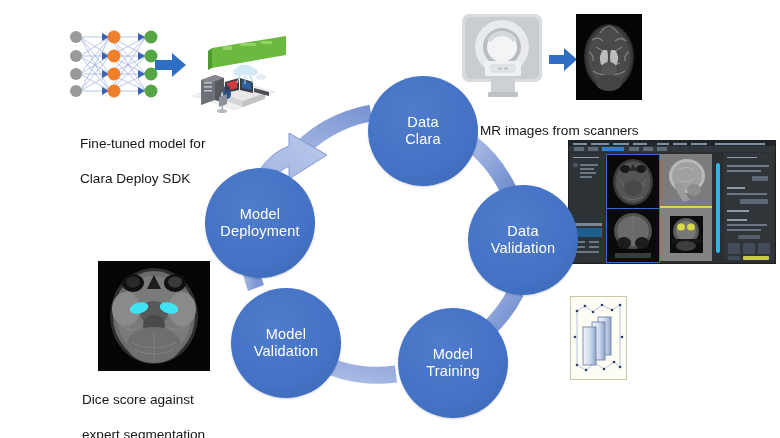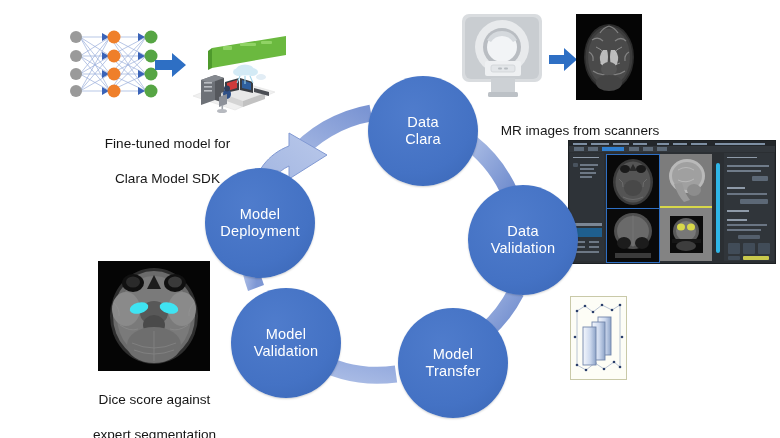--- a/index.html
+++ b/index.html
@@ -25,21 +25,21 @@
     line-height:1.18;
     letter-spacing:.2px;
     box-shadow:0 1px 2px rgba(0,0,0,.18);
     z-index:6;
   }
   .cyc-node .lbl{display:block;padding:0 6px;}
 
   
   .caption{
     position:absolute;
-    text-align:center;
+    text-align:left;
     color:#161616;
     font-size:13.6px;
     line-height:1.28;
     white-space:pre-line;
     z-index:4;
   }
 
   
   .nn{position:absolute;z-index:5;}
 
@@ -140,21 +140,21 @@
   <div class="cyc-node" style="left:468px;top:185px;width:110px;height:110px;background:radial-gradient(circle at 40% 33%,#4f7ccc 0%,#4472c4 62%,#3a66b4 100%);">
     <span class="lbl">
       <span>Data</span><br>
       <span>Validation</span>
     </span>
   </div>
 
   <div class="cyc-node" style="left:398px;top:308px;width:110px;height:110px;background:radial-gradient(circle at 40% 33%,#4f7ccc 0%,#4472c4 62%,#3a66b4 100%);">
     <span class="lbl">
       <span>Model</span><br>
-      <span>Transfer</span>
+      <span>Training</span>
     </span>
   </div>
 
   <div class="cyc-node" style="left:231px;top:288px;width:110px;height:110px;background:radial-gradient(circle at 40% 33%,#4f7ccc 0%,#4472c4 62%,#3a66b4 100%);">
     <span class="lbl">
       <span>Model</span><br>
       <span>Validation</span>
     </span>
   </div>
 
@@ -287,21 +287,21 @@
         <path d="M57 46 L54 53"></path>
           <path d="M62 46 L62 54"></path>
           <path d="M67 46 L70 53"></path>
       </g>
       <ellipse cx="78" cy="47" rx="5" ry="3" fill="#e2edf5"></ellipse>
     </svg>
   </div>
 
   <div class="caption" style="left:80px;top:118px;width:175px;">
     <span>Fine-tuned model for</span><br>
-    <span>Clara Model SDK</span>
+    <span>Clara Deploy SDK</span>
   </div>
 
   <div class="abs" style="left:458px;top:12px;width:92px;height:88px;">
     <svg width="92" height="88" viewBox="0 0 92 88">
       <rect x="4" y="2" width="80" height="68" rx="7" fill="#d9dcdf"></rect>
       <rect x="7" y="5" width="74" height="62" rx="6" fill="#c9cdd1"></rect>
       <circle cx="44" cy="35" r="27" fill="#e8eaec"></circle>
       <circle cx="44" cy="35" r="19" fill="#b9bdc2"></circle>
       <circle cx="44" cy="35" r="15" fill="#f2f4f6"></circle>
       <g fill="#d5d9dd">

